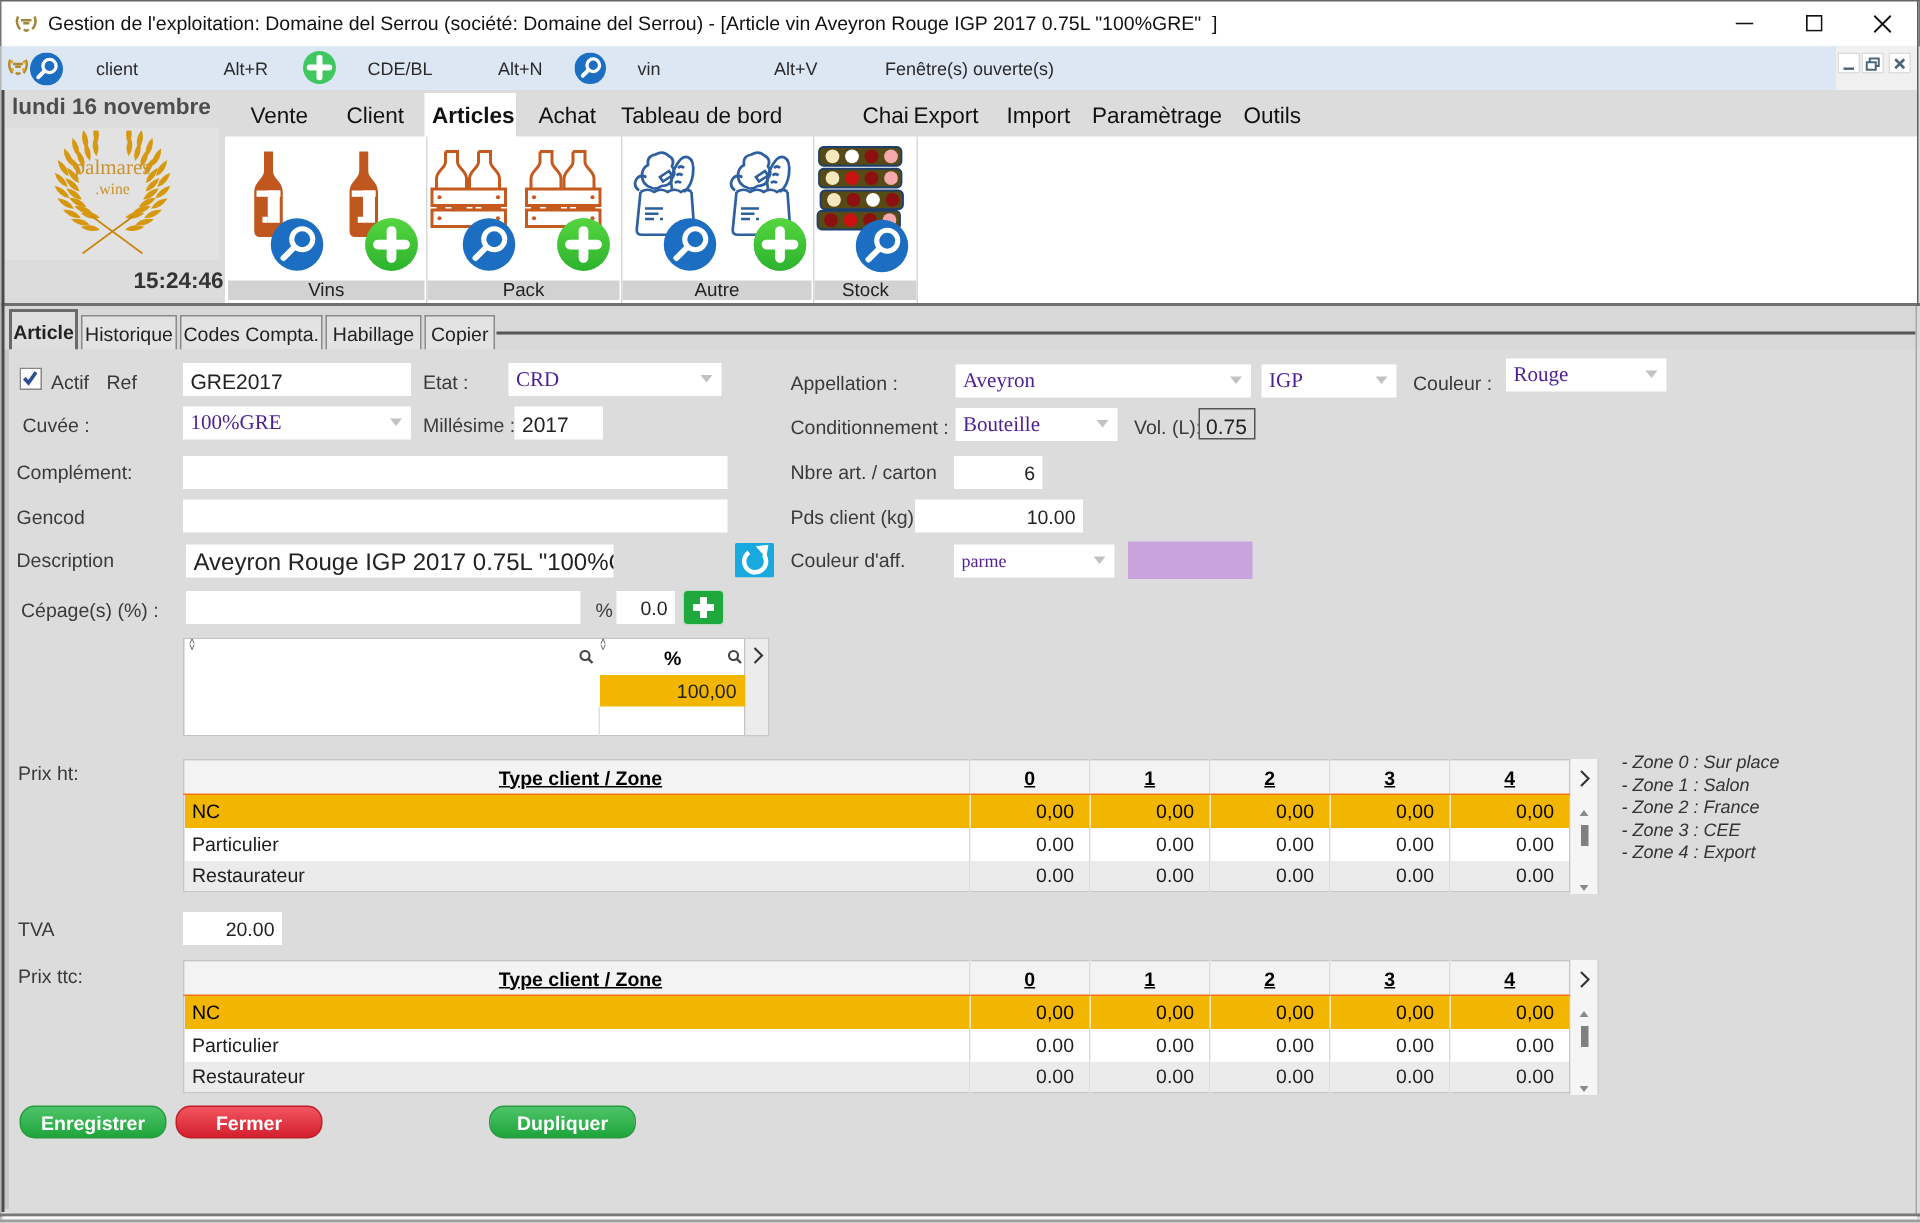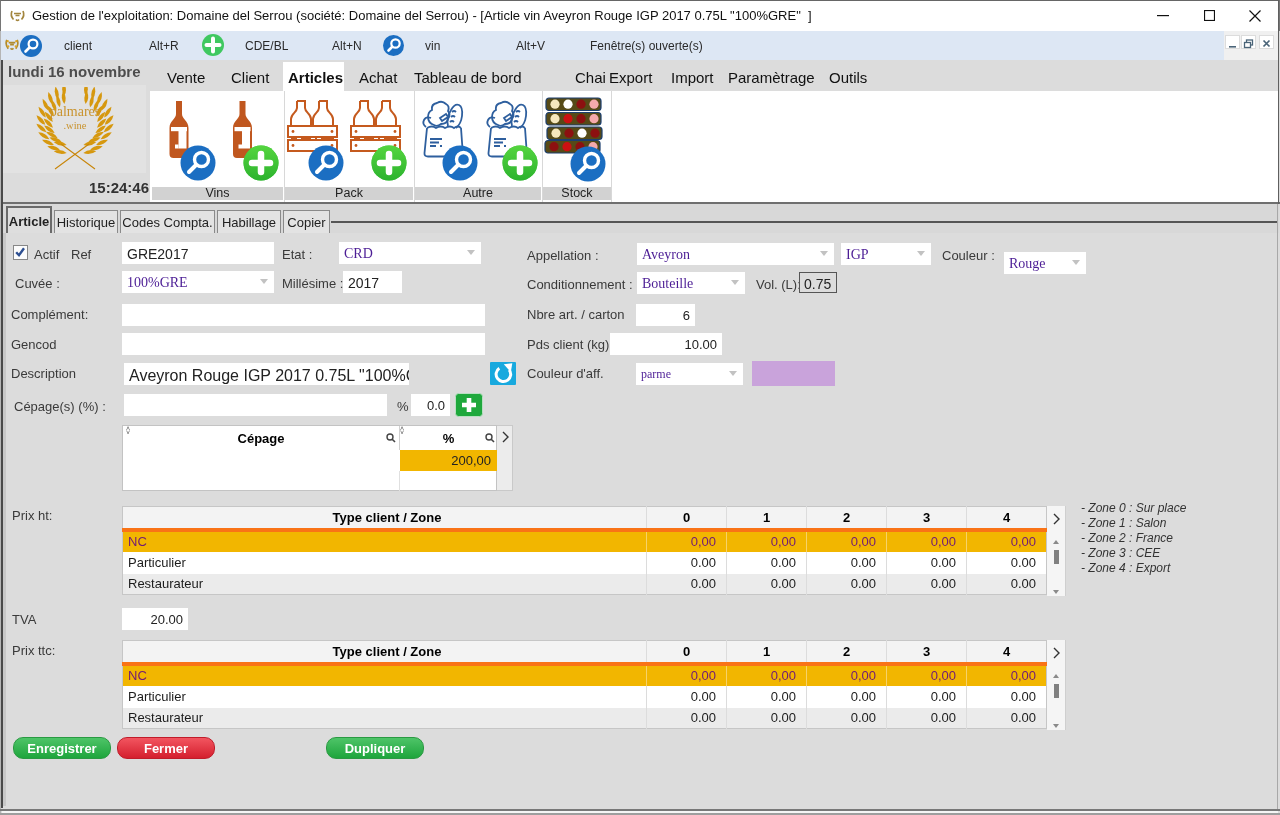--- a/index.html
+++ b/index.html
@@ -39,23 +39,23 @@
 .dd  { position:absolute; background:#fff; border:none; font-size:14px; color:#4c1d95; padding:4px 5px 0; white-space:nowrap; height:22px;font-family:Liberation Serif, serif; }
 .dd:after { content:""; position:absolute; right:6px; top:8px; width:0; height:0; border-left:4px solid transparent; border-right:4px solid transparent; border-top:5px solid #c2c2c2; }
 .num { text-align:right; font-size:13px !important; }
 
 table { border-collapse:collapse; }
 
 .ptable { table-layout:fixed; width:924px; background:#fff; border:1px solid #c6c6c6; }
 .ptable td { overflow:hidden; white-space:nowrap; }
 .ptable tr td:first-child { width:524px; }
 .ptable tr td:nth-child(n+2) { width:80px; text-align:right; padding-right:10px; border-left:1px solid #dcdcdc; font-size:13px; }
-.ph td { height:23px; background:#f3f3f3; font-weight:bold; font-size:13px; text-align:center !important; padding-right:0 !important; border-bottom:4px solid #f97316; }
+.ph td { height:23px; background:#f3f3f3; font-weight:bold; font-size:13px; text-align:center !important; padding-right:0 !important; border-bottom:1px solid #f97316;text-decoration:underline; }
 .ph td:nth-child(n+2) { border-left:1px solid #e7e7e7; }
-.ry td { height:22px; background:#f2b600; color:#701a75; border-left-color:#f6d269 !important; }
+.ry td { height:22px; background:#f2b600; color:#000000; border-left-color:#f6d269 !important; }
 .rw td { height:22px; background:#fff; color:#1c1c1c; }
 .rg td { height:21px; background:#ebebeb; color:#1c1c1c; }
 .ptable tr td:first-child { padding-left:5px; font-size:13px; }
 .sbar { position:absolute; left:925px; top:0; width:19px; height:90px; background:#f5f5f5; border-right:1px solid #cfcfcf; }
 .chev { position:absolute; left:5px; top:7px; }
 .sb-up,.sb-dn { position:absolute; left:2px; width:14px; height:12px; color:#777; font-size:7px; text-align:center; line-height:12px; }
 .sb-up { top:30px; } .sb-dn { top:80px; }
 .sb-th { position:absolute; left:7px; top:44px; width:5px; height:14px; background:#808080; }
 
 .btn { position:absolute; width:98px; height:22px; font-size:13px; font-weight:bold; color:#fff; text-align:center; line-height:22px;border-radius:10px; }
@@ -141,21 +141,21 @@
 
 <div class="abs lbl" style="left:34px;top:247px">Actif</div>
 <div class="abs lbl" style="left:71px;top:247px">Ref</div>
 <div class="abs inp" style="left:122px;top:242px;width:152px">GRE2017</div>
 <div class="abs lbl" style="left:282px;top:247px">Etat :</div>
 <div class="abs dd" style="left:339px;top:242px;width:142px">CRD</div>
 <div class="abs lbl" style="left:527px;top:248px">Appellation :</div>
 <div class="abs dd" style="left:637px;top:243px;width:197px">Aveyron</div>
 <div class="abs dd" style="left:841px;top:243px;width:90px">IGP</div>
 <div class="abs lbl" style="left:942px;top:248px">Couleur :</div>
-<div class="abs dd" style="left:1004px;top:252px;width:82px">Rouge</div>
+<div class="abs dd" style="left:1004px;top:239px;width:107px">Rouge</div>
 
 <div class="abs lbl" style="left:15px;top:276px">Cuvée :</div>
 <div class="abs dd" style="left:122px;top:271px;width:152px">100%GRE</div>
 <div class="abs lbl" style="left:282px;top:276px">Millésime :</div>
 <div class="abs inp" style="left:343px;top:271px;width:59px">2017</div>
 <div class="abs lbl" style="left:527px;top:277px">Conditionnement :</div>
 <div class="abs dd" style="left:637px;top:272px;width:108px">Bouteille</div>
 <div class="abs lbl" style="left:756px;top:277px">Vol. (L):</div>
 <div class="abs inp" style="left:799px;top:272px;width:38px;height:21px;background:#dcdcdc;border:1px solid #555;padding:3px 4px 0">0.75</div>
 
@@ -174,23 +174,22 @@
 <div class="abs lbl" style="left:527px;top:366px">Couleur d'aff.</div>
 <div class="abs dd" style="left:636px;top:363px;width:107px;font-size:12px">parme</div>
 <div class="abs" style="left:752px;top:361px;width:83px;height:25px;background:#c9a3db"></div>
 
 <div class="abs lbl" style="left:14px;top:399px">Cépage(s) (%) :</div>
 <div class="abs inp" style="left:124px;top:394px;width:263px"></div>
 <div class="abs lbl" style="left:397px;top:399px">%</div>
 <div class="abs inp num" style="left:411px;top:394px;width:39px">0.0</div>
 
 <div class="abs" style="left:122px;top:425px;width:375px;height:66px;background:#fff;border:1px solid #c3c3c3">
-  <div style="position:absolute;left:0;top:0;width:277px;height:24px;border-right:1px solid #d0d0d0;text-align:center;font-size:13px;font-weight:bold;padding-top:5px">Cépage</div>
   <div style="position:absolute;left:277px;top:0;width:97px;height:24px;text-align:center;font-size:13px;font-weight:bold;padding-top:5px">%</div>
-  <div style="position:absolute;left:277px;top:24px;width:97px;height:21px;background:#f2b600;font-size:13px;color:#222;text-align:right;padding:3px 6px 0 0">200,00</div>
+  <div style="position:absolute;left:277px;top:24px;width:97px;height:21px;background:#f2b600;font-size:13px;color:#222;text-align:right;padding:3px 6px 0 0">100,00</div>
   <div style="position:absolute;left:0;top:45px;width:277px;height:20px;border-right:1px solid #e0e0e0"></div>
 </div>
 <div class="abs" style="left:497px;top:425px;width:16px;height:66px;background:#ececec;border:1px solid #c9c9c9;border-left:none"></div>
 <svg class="abs" style="left:501px;top:431px" width="9" height="12">
     <path d="M2 1 L7 6 L2 11" stroke="#333" stroke-width="1.4" fill="none"></path>
   </svg>
 <svg class="abs" style="left:386px;top:433px" width="10" height="10">
     <circle cx="4" cy="4" r="3" stroke="#444" stroke-width="1.4" fill="none"></circle>
     <line x1="6.2" y1="6.2" x2="9" y2="9" stroke="#444" stroke-width="1.6"></line>
   </svg>

